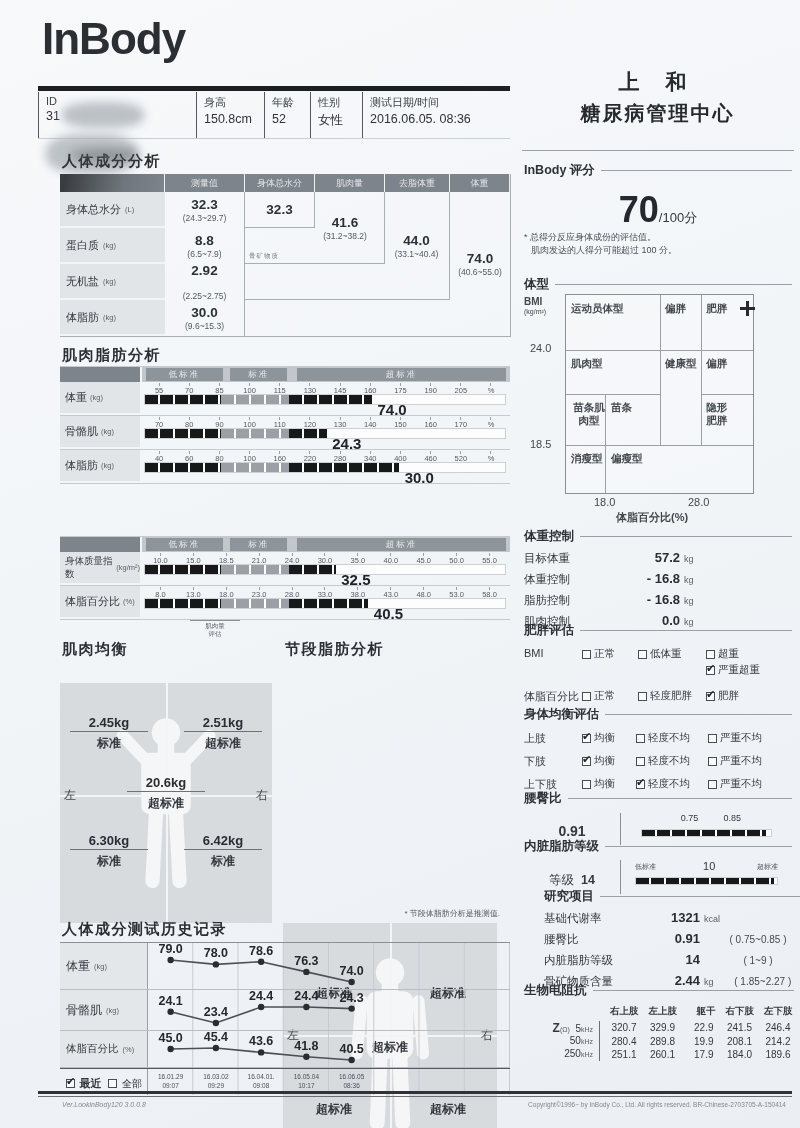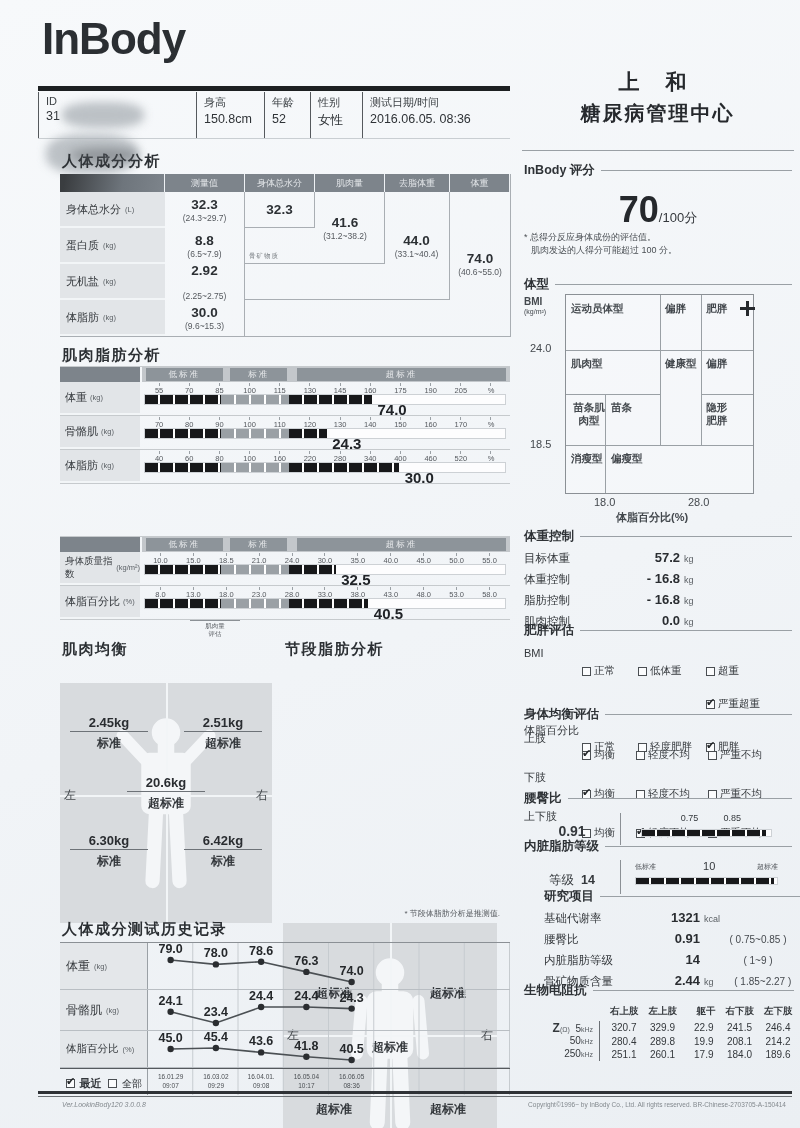--- a/index.html
+++ b/index.html
@@ -75,21 +75,21 @@
   .hist-label{width:88px;background:#e4e7ea;border-right:1px solid #9aa0a5;display:flex;align-items:center;gap:4px;padding-left:6px;box-sizing:border-box;}
   .hist-label .bl{font-size:12px;}
   .hist-chart{flex:1;position:relative;background-image:linear-gradient(90deg,transparent calc(100% - 1px),#c6cbcf 0);background-size:12.5% 100%;}
   .hist-row.dates{border-top:1px solid #55595d;border-bottom:none;height:26px;}
   .hist-row.dates .hist-label{background:transparent;border-right:1px solid #9aa0a5;}
   .hist-dates{flex:1;display:grid;grid-template-columns:repeat(8,1fr);background-image:linear-gradient(90deg,transparent calc(100% - 1px),#c6cbcf 0);background-size:12.5% 100%;}
   .dcell{display:flex;flex-direction:column;align-items:center;justify-content:center;font-size:6.5px;color:#4a4e52;line-height:1.35;}
   
   .cb{position:relative;display:inline-block;width:9px;height:9px;border:1.2px solid #4a4e52;box-sizing:border-box;vertical-align:-1px;background:#fbfcfd;}
   .cb.checked::after{content:"\2714";position:absolute;left:-1px;top:-5px;font-size:11px;color:#25282b;}
-  .opt{display:inline-flex;align-items:center;gap:3px;font-size:10.5px;color:#34383c;margin-top:17px;}
+  .opt{display:inline-flex;align-items:center;gap:3px;font-size:10.5px;color:#34383c;}
   
   .score-val{text-align:center;margin-top:10px;}
   .score-num{font-size:36px;font-weight:600;color:#25282c;}
   .score-suf{font-size:13px;color:#34383c;}
   .score-note{font-size:9px;color:#4a4f54;line-height:1.4;}
   .btype-grid{position:absolute;border:1px solid #8b9095;background:rgba(255,255,255,.25);}
   .gl{position:absolute;background:#9aa0a5;}
   .bcell{position:absolute;font-size:10.5px;font-weight:700;color:#43484d;line-height:1.25;text-align:center;}
   .axis-lab{position:absolute;font-size:10px;color:#43484d;}
   .plus{position:absolute;width:15px;height:15px;}

